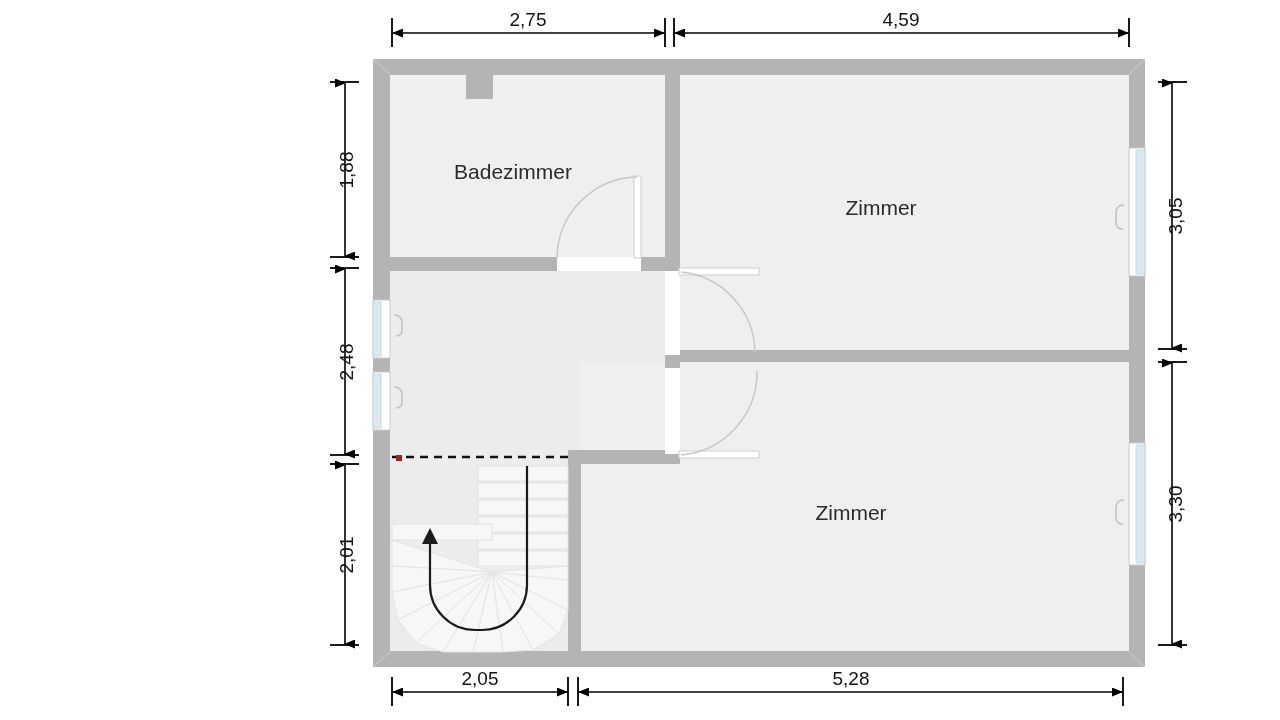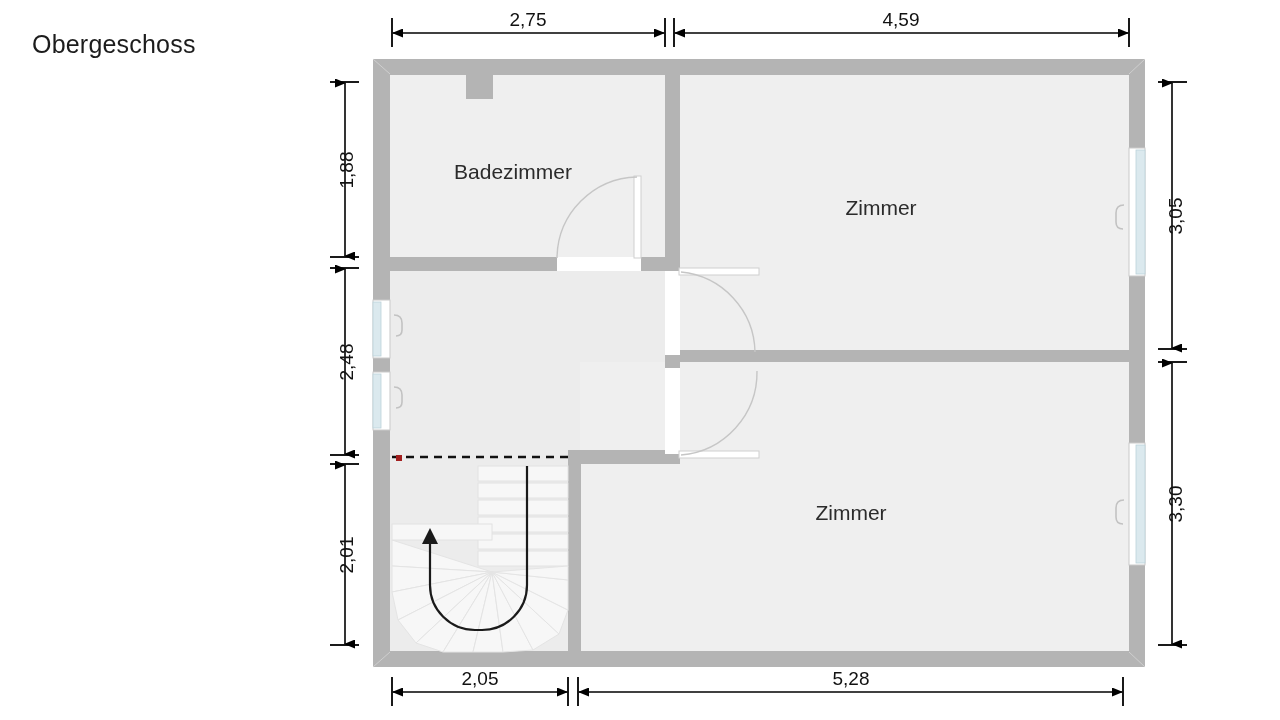--- a/index.html
+++ b/index.html
@@ -61,21 +61,20 @@
   .stair-tread { fill: #f7f7f7; stroke: #e2e2e2; stroke-width: 1; }
   .stair-arrow { fill: none; stroke: #1a1a1a; stroke-width: 2.2; }
   .open-edge { stroke: #111111; stroke-width: 2.4; stroke-dasharray: 8 6; fill: none; }
   .red-mark { fill: #a32020; }
 </style>
 </head>
 <body>
 
 <div id="stage">
 
-  <div id="plan-title">Obergeschoss</div>
 
   <svg id="floorplan" viewBox="0 0 1280 720">
 
     <g>
 
       <rect class="floor" x="390" y="74" width="275" height="183"></rect>
 
       <rect class="floor-hall" x="390" y="257" width="278" height="200"></rect>
 
       <rect class="floor-hall" x="390" y="457" width="178" height="195"></rect>

